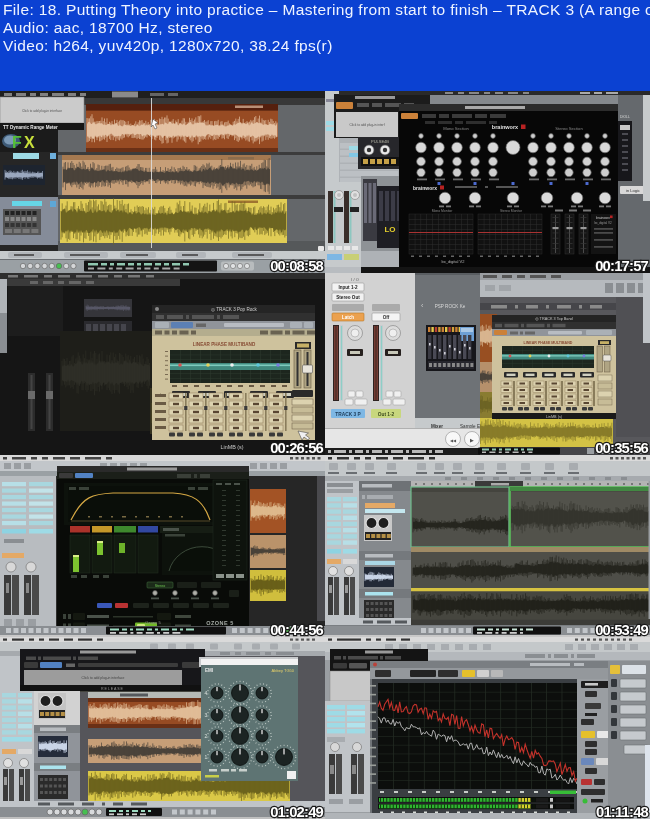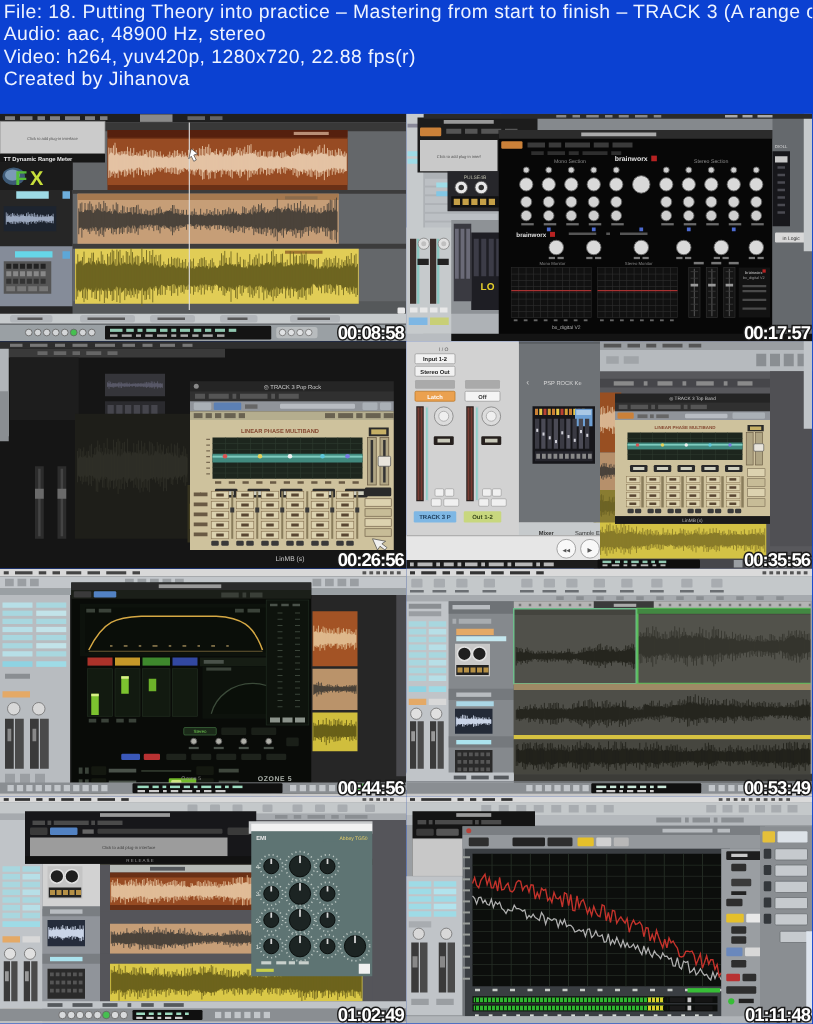--- a/index.html
+++ b/index.html
@@ -5,23 +5,22 @@
 #page{position:relative;width:650px;height:819px;background:#0b41d2;overflow:hidden}
 #page svg{filter:blur(0.4px) saturate(0.93)}
 #hdr{position:absolute;left:0;top:0;width:650px;height:91px;color:#eef3ff;
  font-family:"Liberation Sans",sans-serif;font-size:15.5px;line-height:17.9px;
  padding:1px 0 0 3px;box-sizing:border-box;white-space:nowrap;letter-spacing:0.35px}
 </style></head>
 <body>
 <div id="page">
 <div id="hdr">
   <div>File: 18. Putting Theory into practice – Mastering from start to finish – TRACK 3 (A range of</div>
-  <div>Audio: aac, 48900 Hz, stereo</div>
-  <div>Video: h264, yuv420p, 1280x720, 22.88 fps(r)</div>
-  <div>Created by Jihanova</div>
+  <div>Audio: aac, 18700 Hz, stereo</div>
+  <div>Video: h264, yuv420p, 1280x720, 38.24 fps(r)</div>
 </div>
 <svg style="position:absolute;left:0px;top:91px" width="325" height="182" viewBox="0 0 325 182" xmlns="http://www.w3.org/2000/svg">
       <rect x="0" y="0" width="325" height="182" fill="#3d3d3d"></rect>
       <rect x="0" y="0" width="325" height="7" fill="#1f1f1f"></rect>
       <rect x="4.0" y="2" width="8" height="3" fill="#9a9a9a" opacity="0.8"></rect>
       <rect x="16.0" y="2" width="10" height="3" fill="#9a9a9a" opacity="0.8"></rect>
       <rect x="30.0" y="2" width="6" height="3" fill="#9a9a9a" opacity="0.8"></rect>
       <rect x="40.0" y="2" width="8" height="3" fill="#9a9a9a" opacity="0.8"></rect>
       <rect x="52.0" y="2" width="12" height="3" fill="#9a9a9a" opacity="0.8"></rect>
       <rect x="68.0" y="2" width="8" height="3" fill="#9a9a9a" opacity="0.8"></rect>

